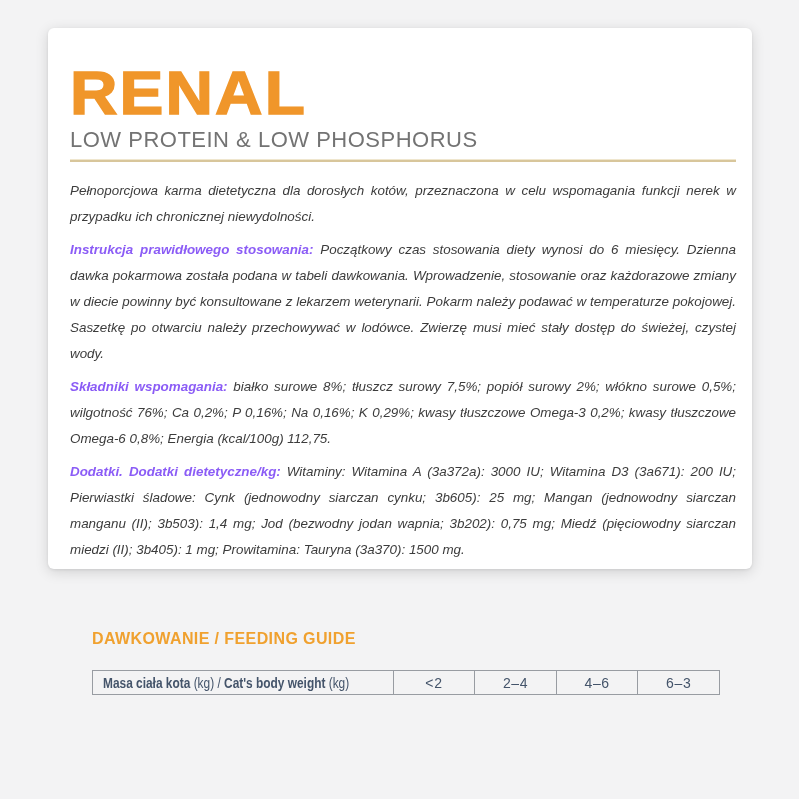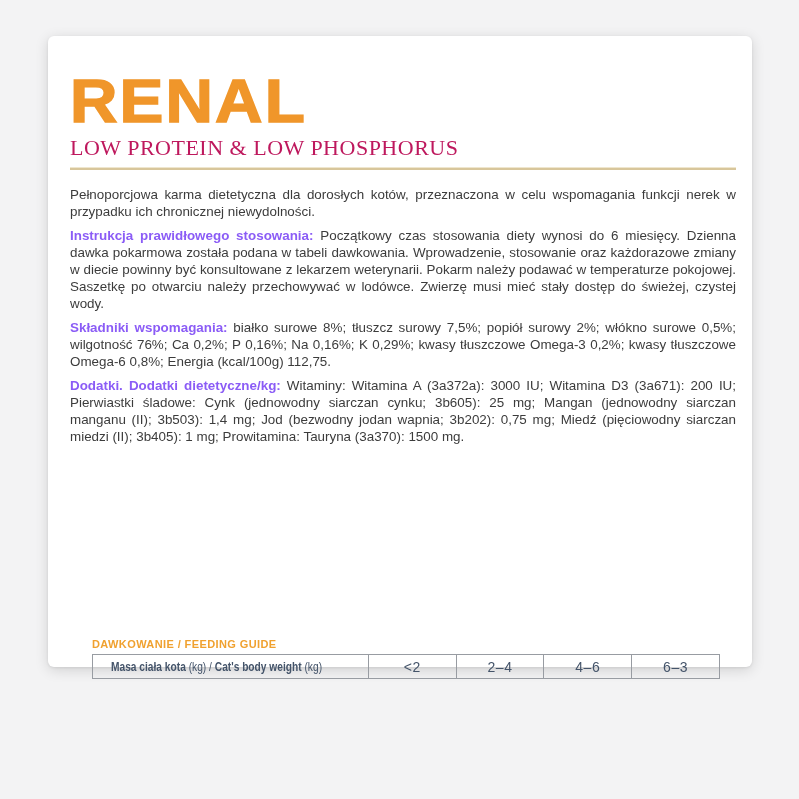--- a/index.html
+++ b/index.html
@@ -5,22 +5,22 @@
   * { margin:0; padding:0; box-sizing:border-box; }
   html,body { width:799px; height:799px; }
   body {
     background:#f3f3f4;
     font-family:"Liberation Sans", sans-serif;
     position:relative;
     overflow:hidden;
   }
   .card {
     position:absolute;
-    left:48px; top:36px;
-    width:704px; height:631px;
+    left:48px; top:28px;
+    width:704px; height:541px;
     background:#ffffff;
     border-radius:6px;
     box-shadow:0 3px 14px rgba(0,0,0,0.14), 0 1px 3px rgba(0,0,0,0.08);
   }
   .content {
     position:absolute;
     left:22px; right:16px; top:0;
   }
   .title {
     margin-top:34px;
@@ -32,65 +32,65 @@
     -webkit-text-stroke:1.5px #F0962A;
     transform:scaleX(1.06);
     transform-origin:0 50%;
     white-space:nowrap;
   }
   .subtitle {
     margin-top:3px;
     font-size:22px;
     line-height:26px;
     letter-spacing:0.5px;
-    color:#be185d;
+    color:#737373;
     white-space:nowrap;
-    font-family:Liberation Serif, serif;
   }
   .divider {
     margin-top:6px;
     height:3px;
     background:#D8C69B;
     border-top:1px solid #EFE6CE;
   }
   .paragraphs { margin-top:16px; }
   .paragraphs p {
     font-size:13.4px;
-    line-height:17px;
+    line-height:26px;
     color:#3C3C3C;
     text-align:justify;
     margin-bottom:7px;
+    font-style:italic;
   }
   .paragraphs p b { color:#8b5cf6; }
   .feeding {
     position:absolute;
     left:22px; right:16px;
     top:602px;
   }
   .guide-label {
-    font-size:11px;
+    font-size:16px;
     font-weight:bold;
     letter-spacing:0.4px;
     color:#F0A12F;
-    margin-bottom:4px;
+    margin-bottom:22px;
   }
   table.guide {
     width:100%;
     border-collapse:collapse;
     color:#44546A;
   }
   table.guide td {
     border:1px solid #989CA2;
     height:24px;
     vertical-align:middle;
   }
   td.lbl {
     width:44%;
-    padding-left:18px;
-    font-size:12px;
+    padding-left:10px;
+    font-size:14px;
     overflow:hidden;
   }
   td.lbl .fit {
     display:inline-block;
     white-space:nowrap;
     transform:scaleX(0.85);
     transform-origin:0 50%;
     width:117%;
   }
   td.val {

